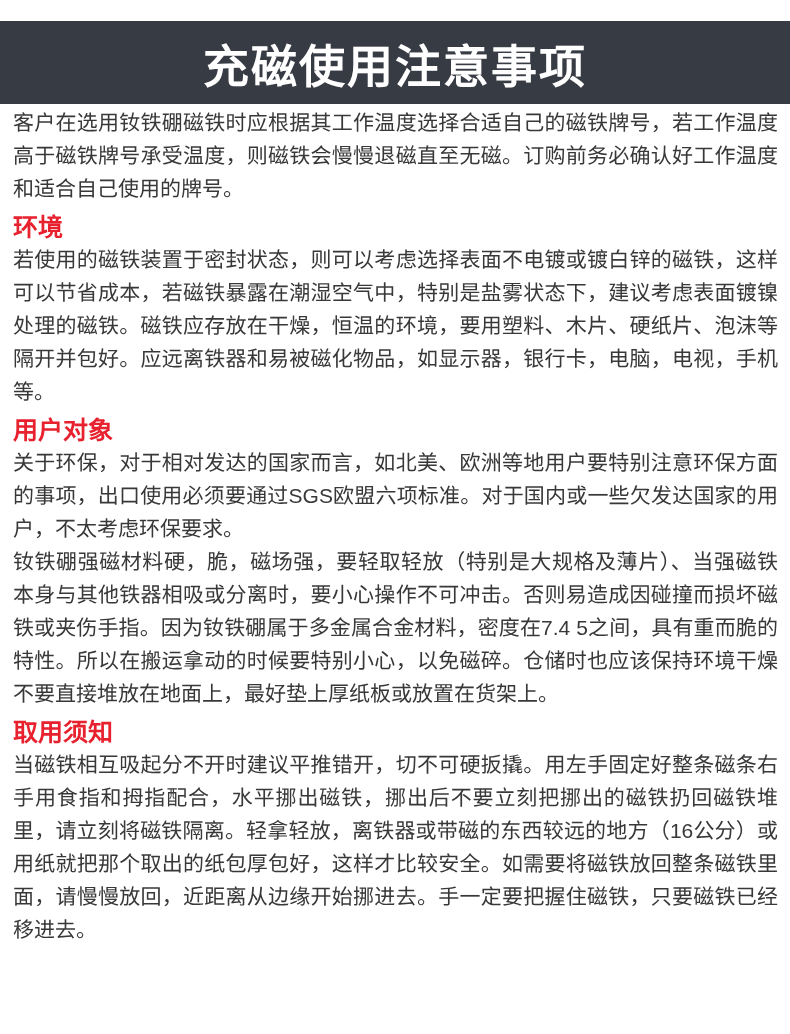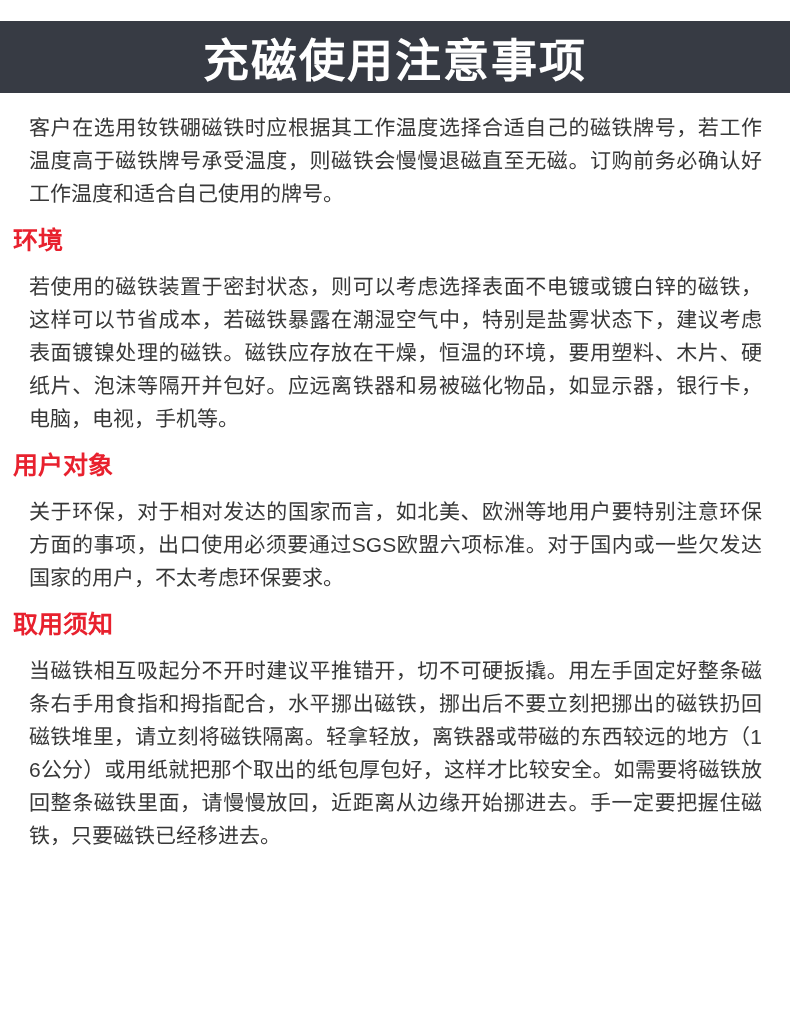--- a/index.html
+++ b/index.html
@@ -11,21 +11,21 @@
     min-height: 1034px;
     background: var(--page-bg, #ffffff);
     font-family: "Liberation Sans", sans-serif;
     overflow-x: hidden;
   }
   .page {
     width: 790px;
   }
   .banner {
     margin-top: 21px;
-    height: 72px;
+    height: 83px;
     width: 100%;
     background: var(--banner-bg, #373b44);
     display: flex;
     align-items: center;
     justify-content: center;
   }
   .banner h1 {
     margin: 0;
     color: var(--banner-text, #ffffff);
     font-size: 46px;
@@ -37,21 +37,21 @@
     padding: 2px 12px 10px 13px;
   }
   .section h2 {
     margin: 8px 0 2px 0;
     font-size: 25px;
     line-height: 28px;
     font-weight: 700;
     color: var(--heading-red, #e8212e);
   }
   .section p {
-    margin: 16px;
+    margin: 0;
     font-size: 21px;
     line-height: 33px;
     color: var(--body-text, #383838);
     text-align: justify;
     text-justify: inter-ideograph;
     word-break: break-all;
   }
 </style>
 </head>
 <body>
@@ -72,20 +72,21 @@
       <h2>环境</h2>
       <p>若使用的磁铁装置于密封状态，则可以考虑选择表面不电镀或镀白锌的磁铁，这样可以节省成本，若磁铁暴露在潮湿空气中，特别是盐雾状态下，建议考虑表面镀镍处理的磁铁。磁铁应存放在干燥，恒温的环境，要用塑料、木片、硬纸片、泡沫等隔开并包好。应远离铁器和易被磁化物品，如显示器，银行卡，电脑，电视，手机等。</p>
     </section>
 
     <section class="section">
       <h2>用户对象</h2>
       <p>关于环保，对于相对发达的国家而言，如北美、欧洲等地用户要特别注意环保方面的事项，出口使用必须要通过SGS欧盟六项标准。对于国内或一些欠发达国家的用户，不太考虑环保要求。</p>
     </section>
 
     <section class="section">
+      <p>钕铁硼强磁材料硬，脆，磁场强，要轻取轻放（特别是大规格及薄片）、当强磁铁本身与其他铁器相吸或分离时，要小心操作不可冲击。否则易造成因碰撞而损坏磁铁或夹伤手指。因为钕铁硼属于多金属合金材料，密度在7.4 5之间，具有重而脆的特性。所以在搬运拿动的时候要特别小心，以免磁碎。仓储时也应该保持环境干燥不要直接堆放在地面上，最好垫上厚纸板或放置在货架上。</p>
     </section>
 
     <section class="section">
       <h2>取用须知</h2>
       <p>当磁铁相互吸起分不开时建议平推错开，切不可硬扳撬。用左手固定好整条磁条右手用食指和拇指配合，水平挪出磁铁，挪出后不要立刻把挪出的磁铁扔回磁铁堆里，请立刻将磁铁隔离。轻拿轻放，离铁器或带磁的东西较远的地方（16公分）或用纸就把那个取出的纸包厚包好，这样才比较安全。如需要将磁铁放回整条磁铁里面，请慢慢放回，近距离从边缘开始挪进去。手一定要把握住磁铁，只要磁铁已经移进去。</p>
     </section>
 
   </main>
 
 </div>

